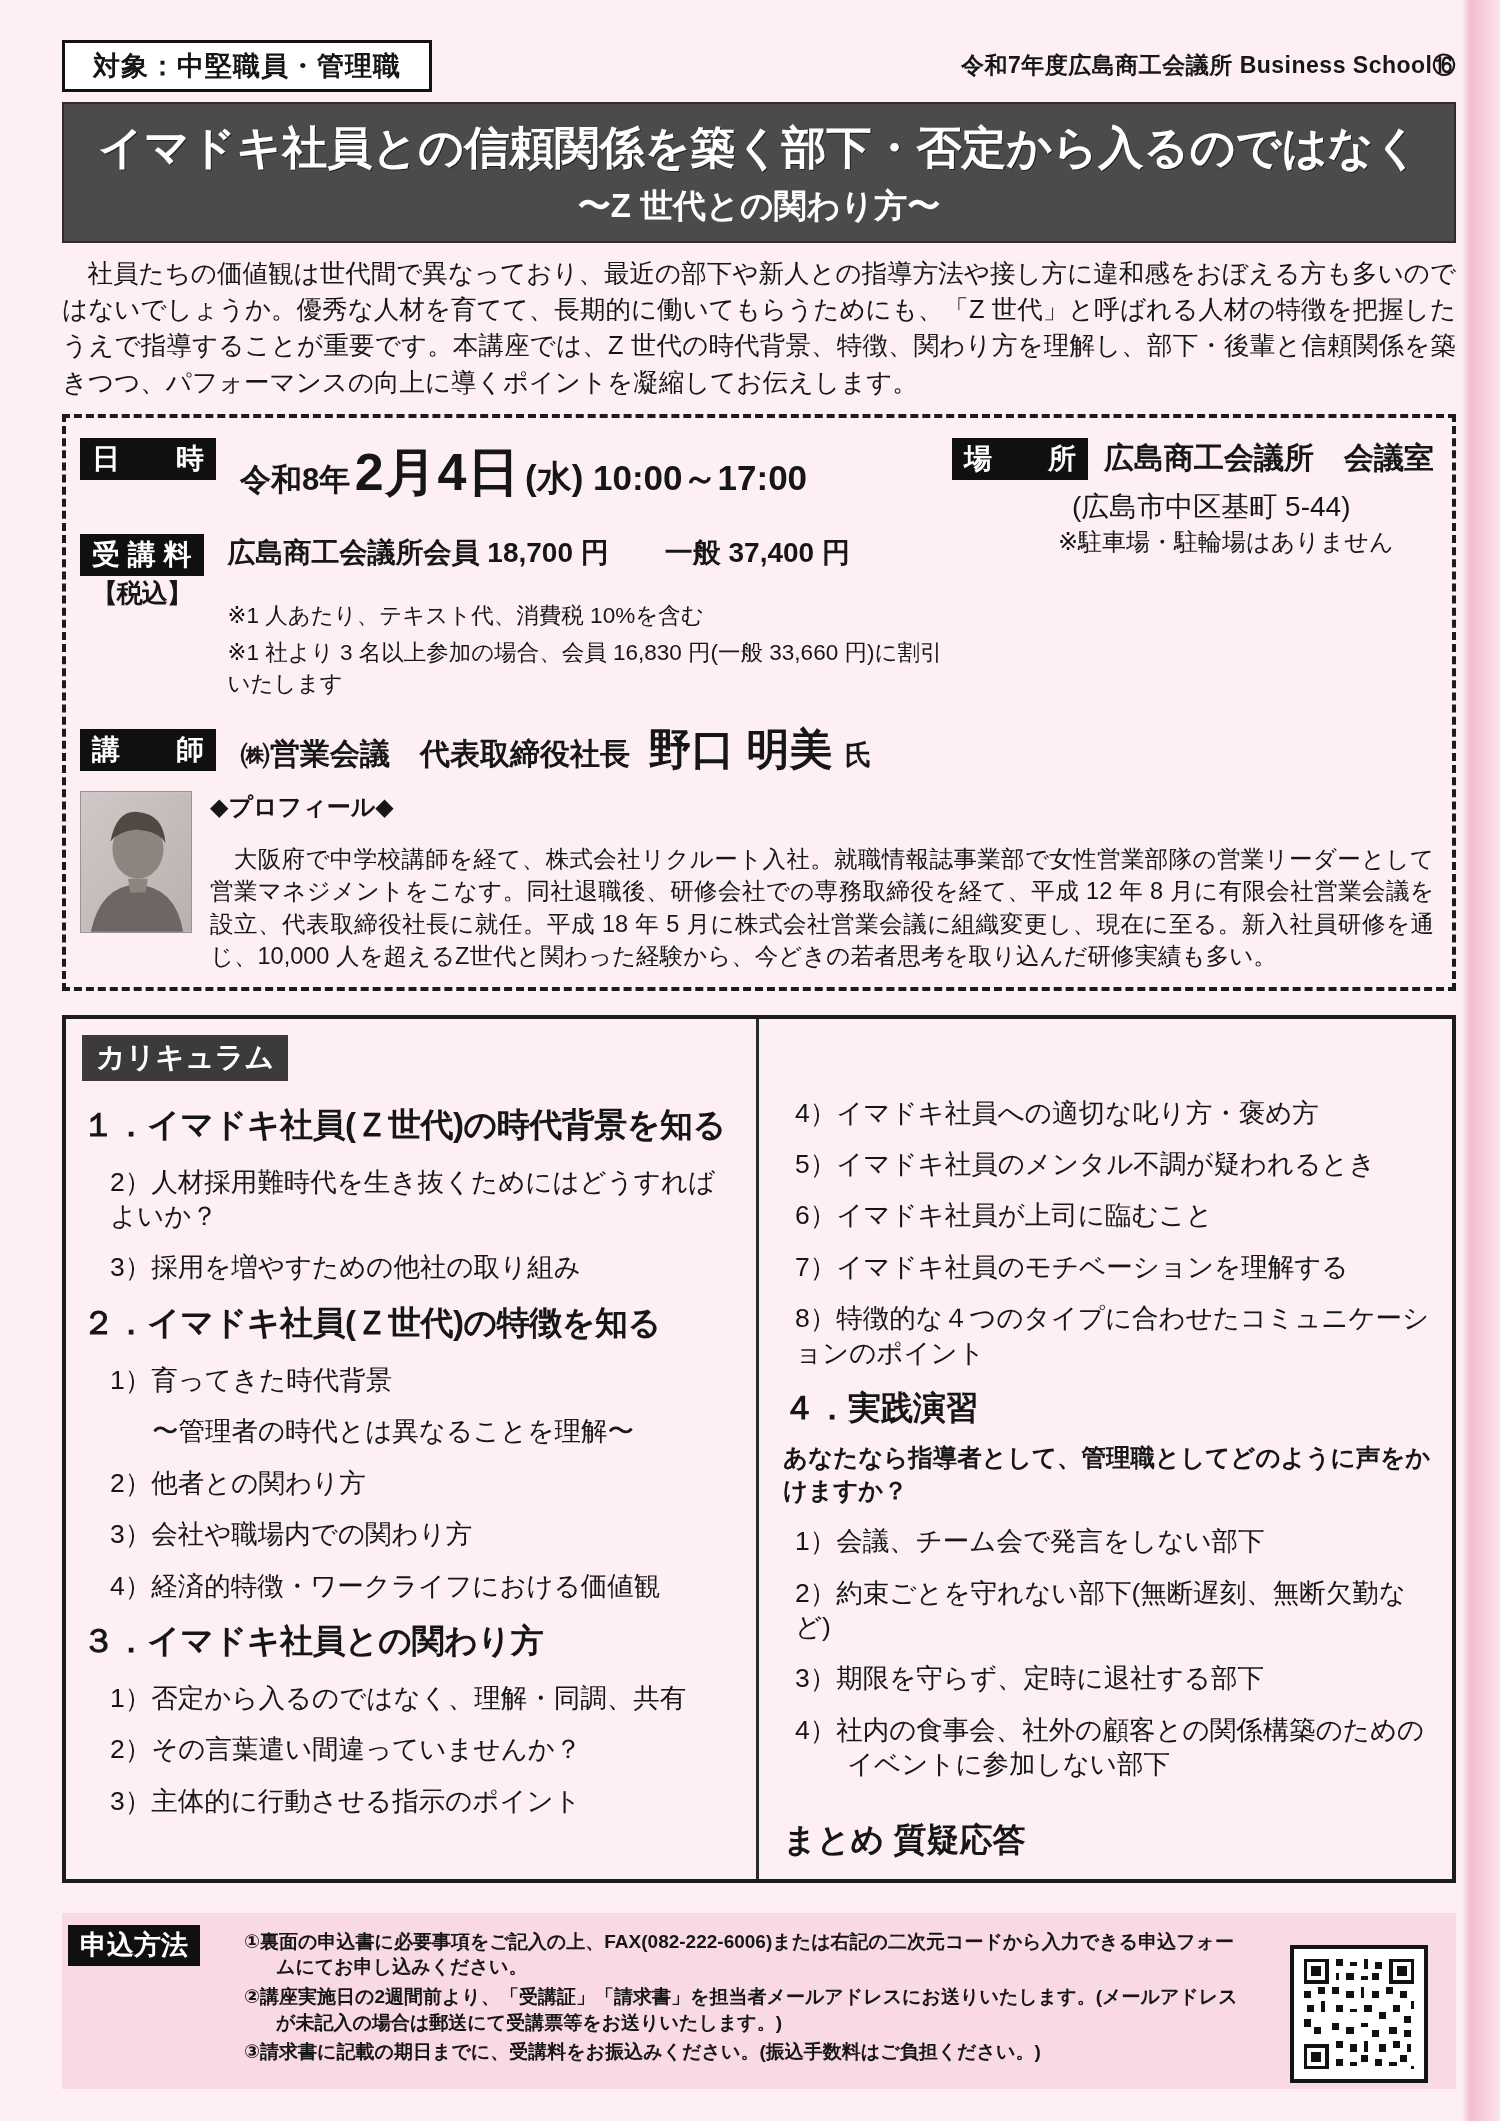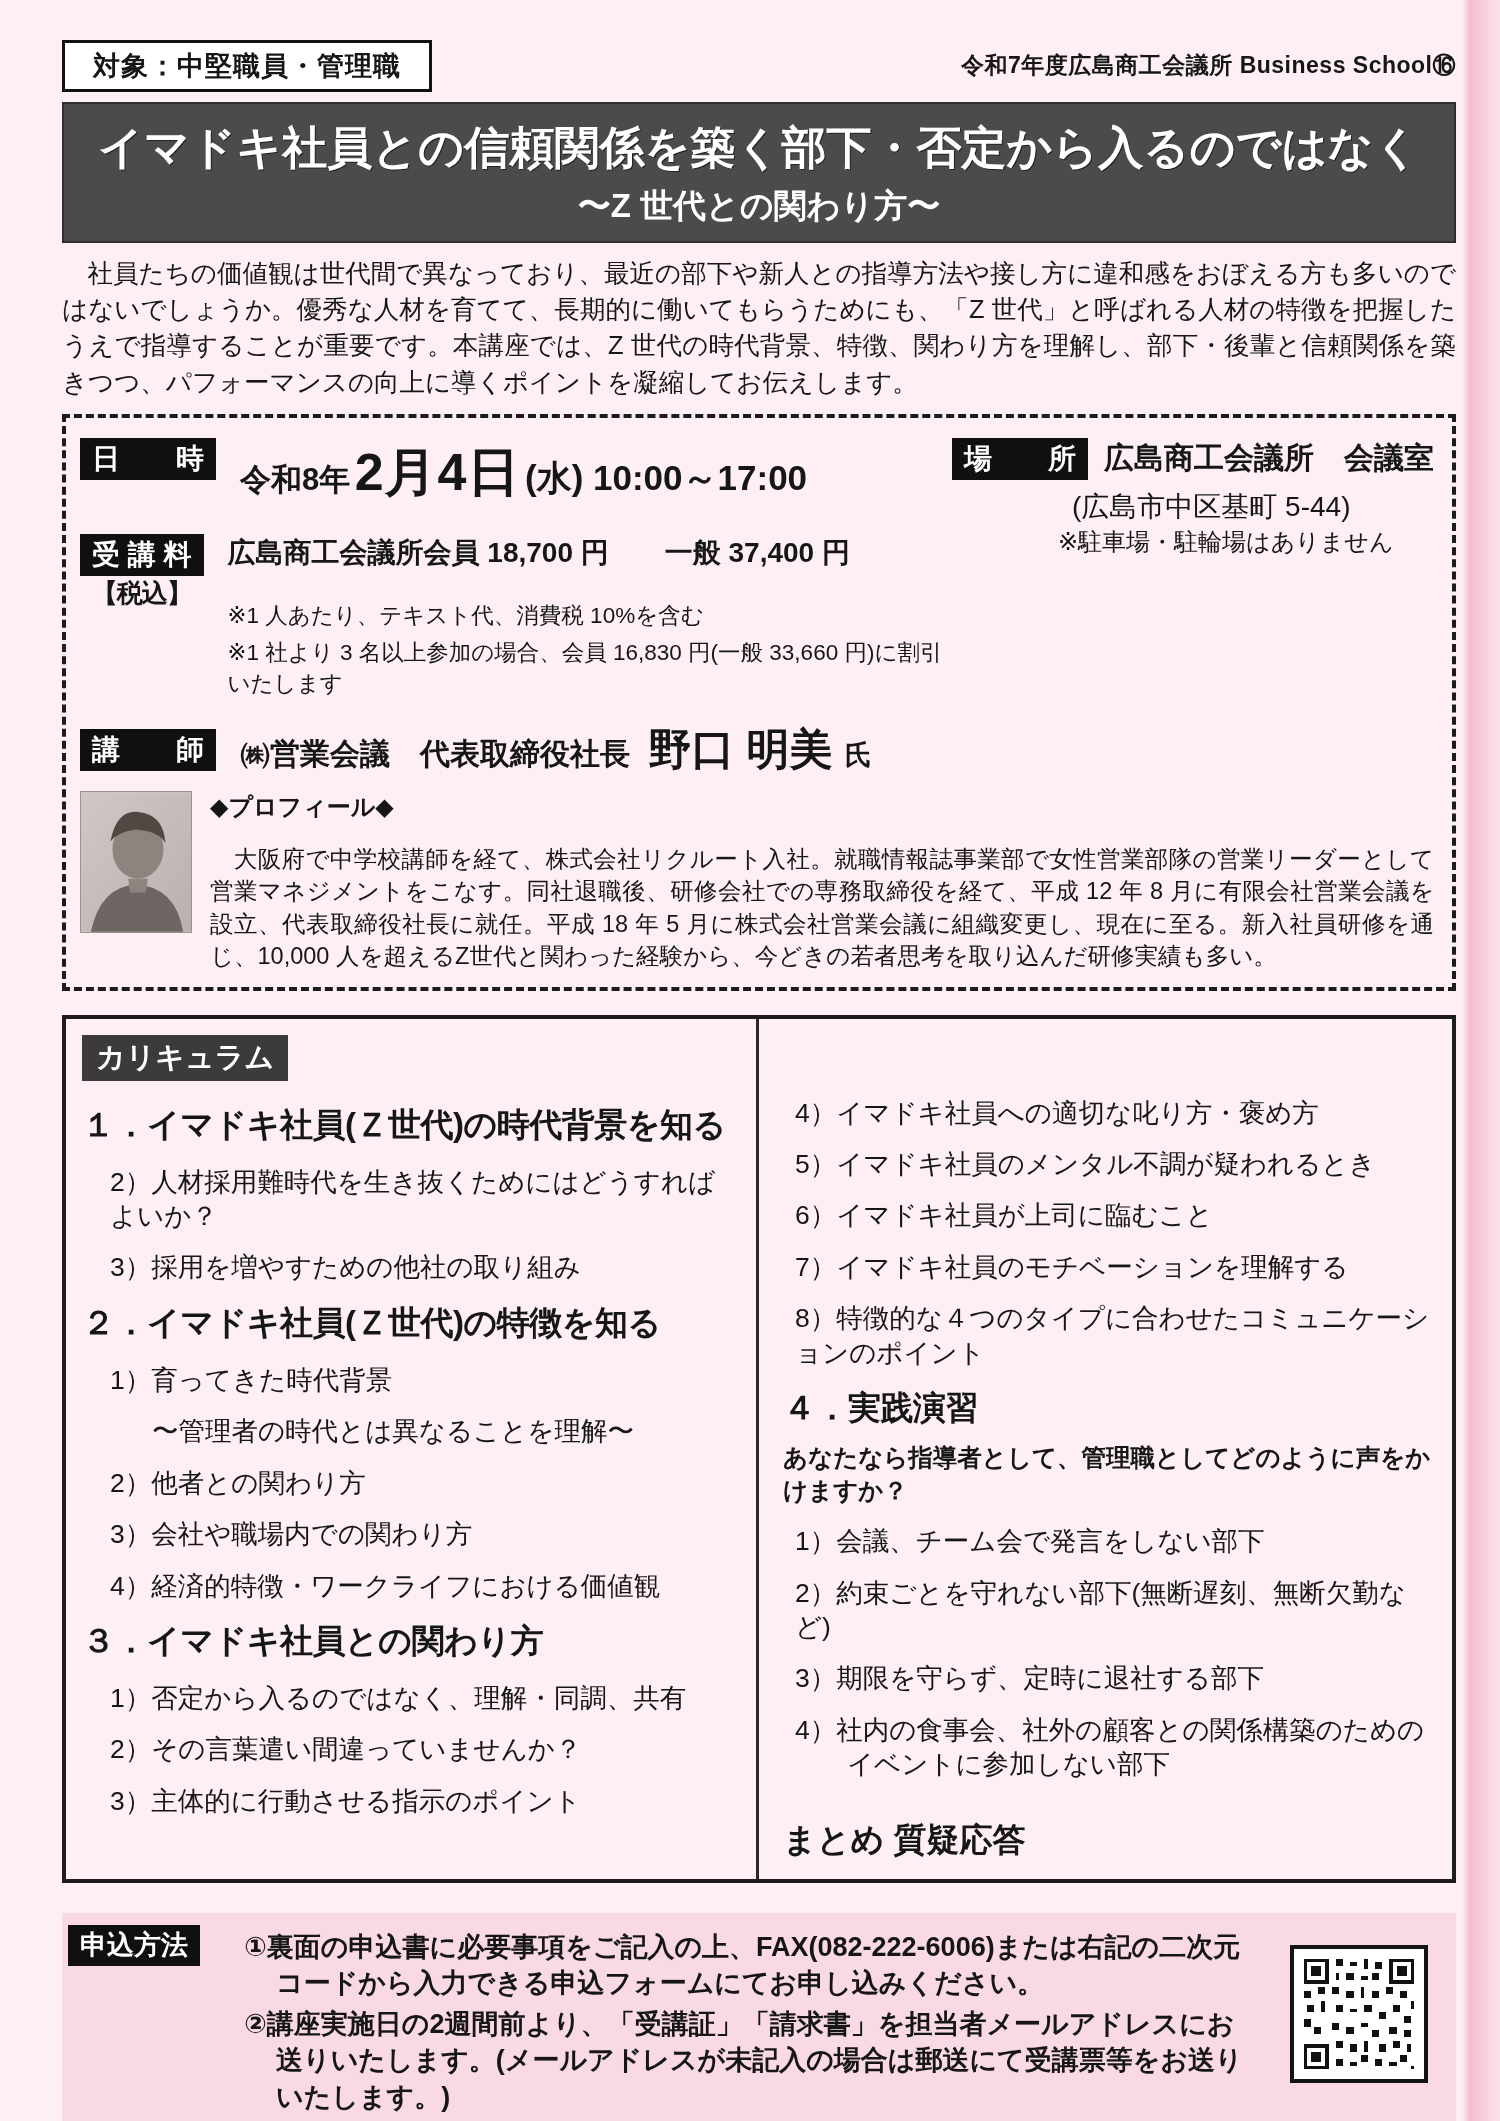--- a/index.html
+++ b/index.html
@@ -109,21 +109,21 @@
   
   .apply {
     position: relative;
     background: #f8d9e4;
     padding: 16px 24px 20px 182px;
     margin-bottom: 18px;
   }
   .apply-label { position: absolute; left: 6px; top: 12px; font-size: 27px; }
   .apply-steps { margin-right: 180px; }
   .step {
-    font-size: 27px; font-weight: 600; line-height: 1.35;
+    font-size: 19px; font-weight: 600; line-height: 1.35;
     padding-left: 32px; text-indent: -32px; margin-bottom: 4px;
   }
   .qr {
     position: absolute; right: 28px; top: 32px;
     width: 138px; height: 138px; background: #fff;
     border: 4px solid #141414; padding: 6px;
   }
   .qr svg { display: block; width: 100%; height: 100%; }
 </style>
 </head>

